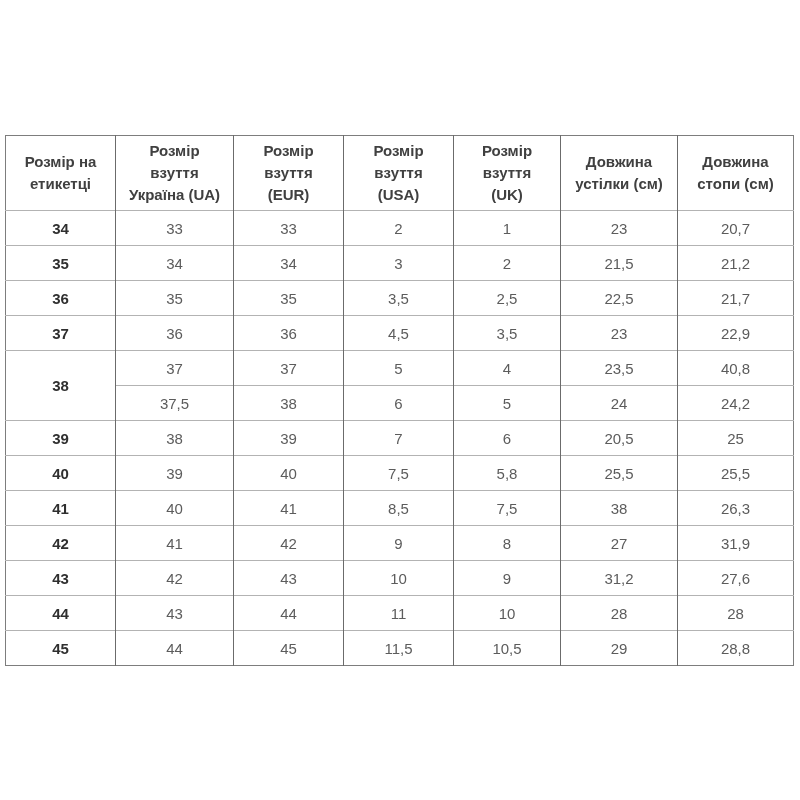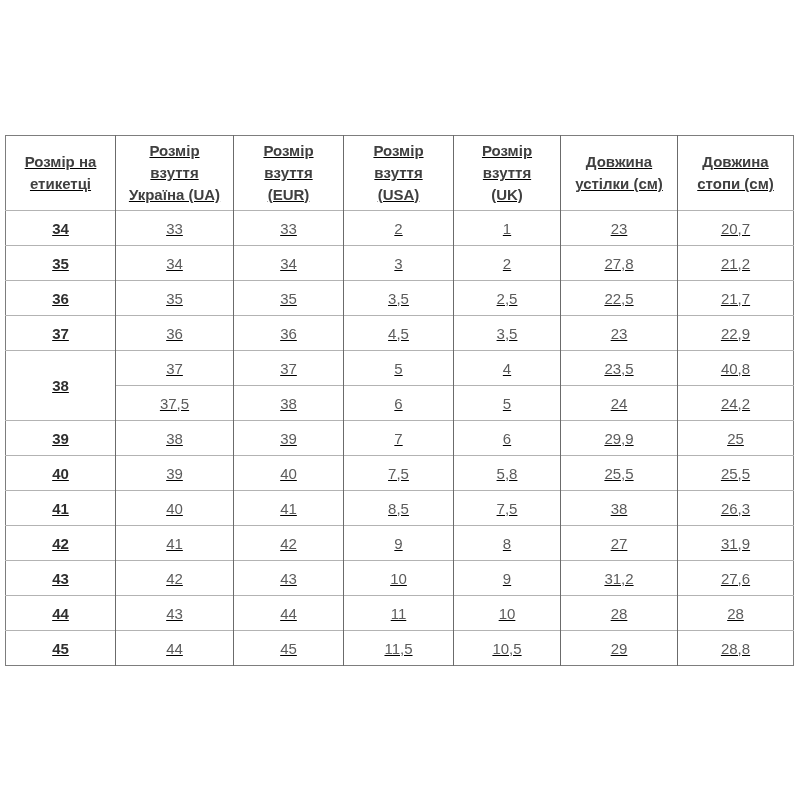--- a/index.html
+++ b/index.html
@@ -20,21 +20,20 @@
     left: 5px;
     top: 135px;
     width: 788px;
   }
   table.size-chart {
     border-collapse: collapse;
     table-layout: fixed;
     width: 788px;
     border: 1px solid #7d7d7d;
     background: #404040;
-    text-decoration: underline;
   }
   table.size-chart th,
   table.size-chart td {
     border-left: 1px solid #6b6b6b;
     border-top: 1px solid #b3b3b3;
     text-align: center;
     vertical-align: middle;
     padding: 0;
     background: #ffffff;
     overflow: hidden;
@@ -112,21 +111,21 @@
             <td>1</td>
             <td>23</td>
             <td>20,7</td>
           </tr>
           <tr>
             <th class="rowlabel" rowspan="1">35</th>
             <td>34</td>
             <td>34</td>
             <td>3</td>
             <td>2</td>
-            <td>27,8</td>
+            <td>21,5</td>
             <td>21,2</td>
           </tr>
           <tr>
             <th class="rowlabel" rowspan="1">36</th>
             <td>35</td>
             <td>35</td>
             <td>3,5</td>
             <td>2,5</td>
             <td>22,5</td>
             <td>21,7</td>
@@ -156,21 +155,21 @@
             <td>5</td>
             <td>24</td>
             <td>24,2</td>
           </tr>
           <tr>
             <th class="rowlabel" rowspan="1">39</th>
             <td>38</td>
             <td>39</td>
             <td>7</td>
             <td>6</td>
-            <td>29,9</td>
+            <td>20,5</td>
             <td>25</td>
           </tr>
           <tr>
             <th class="rowlabel" rowspan="1">40</th>
             <td>39</td>
             <td>40</td>
             <td>7,5</td>
             <td>5,8</td>
             <td>25,5</td>
             <td>25,5</td>

